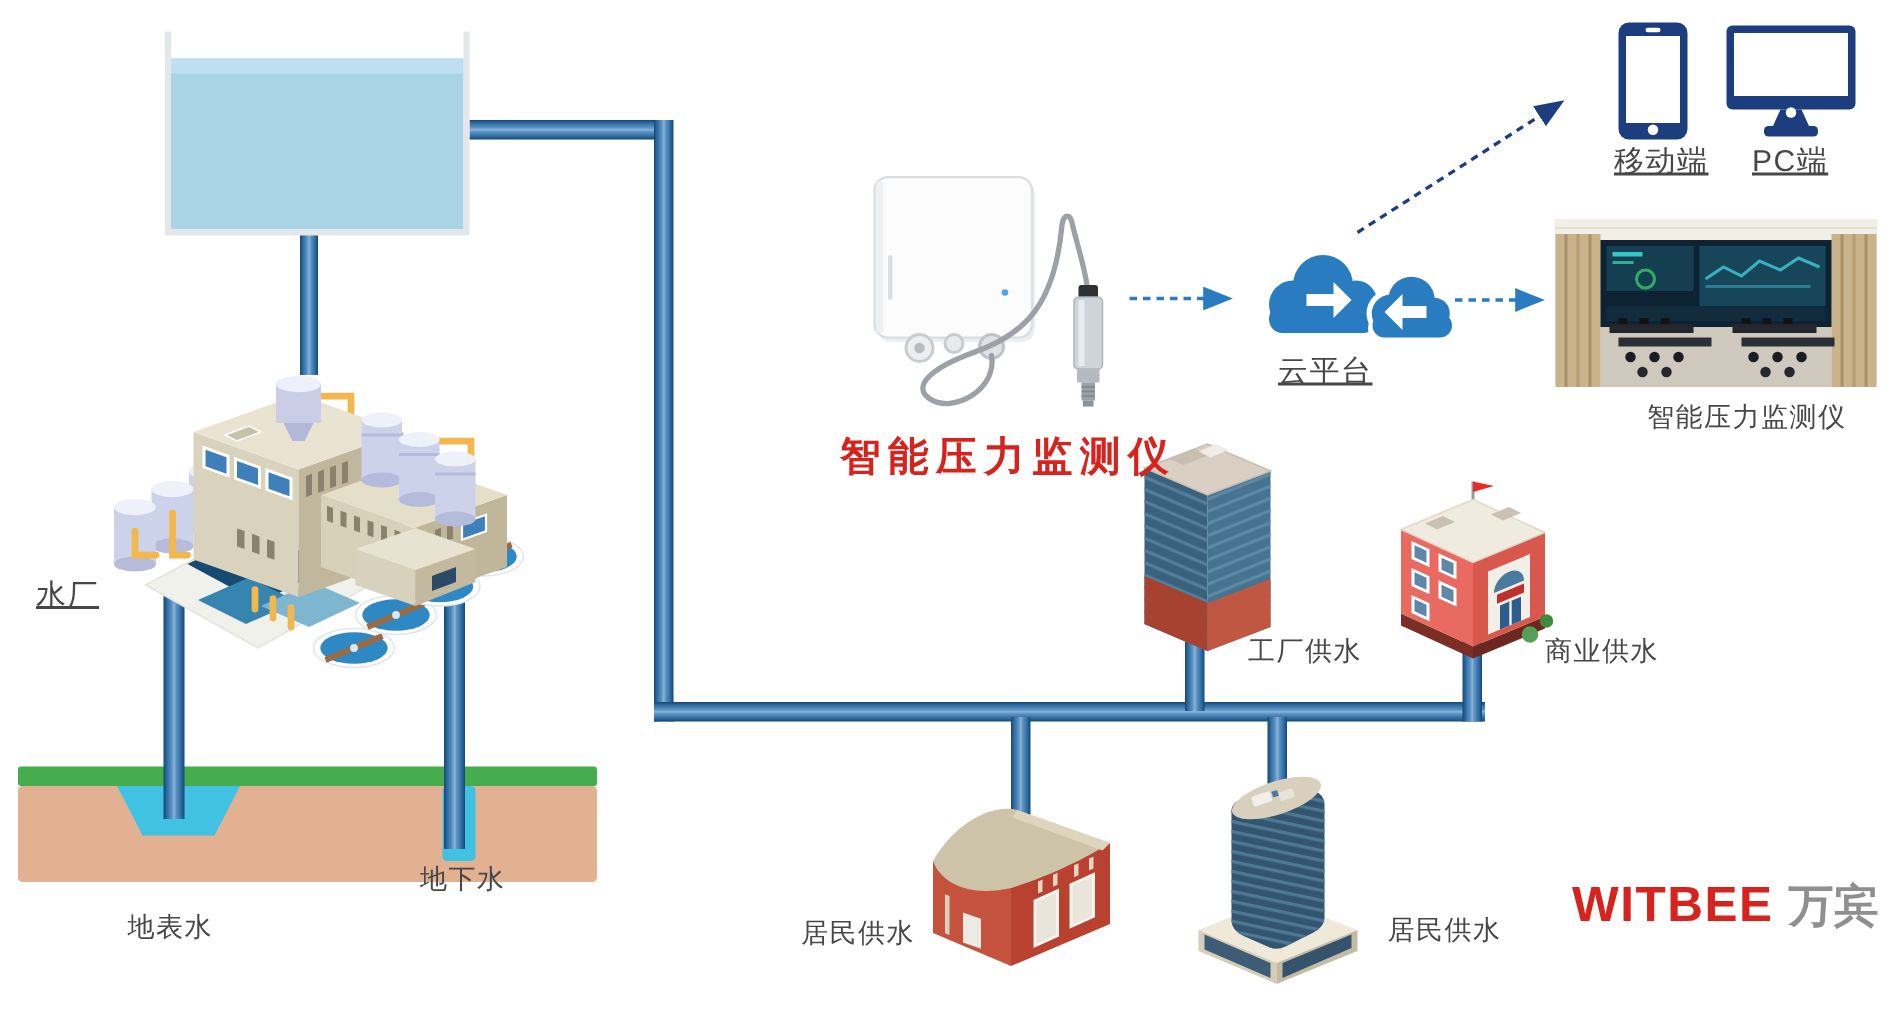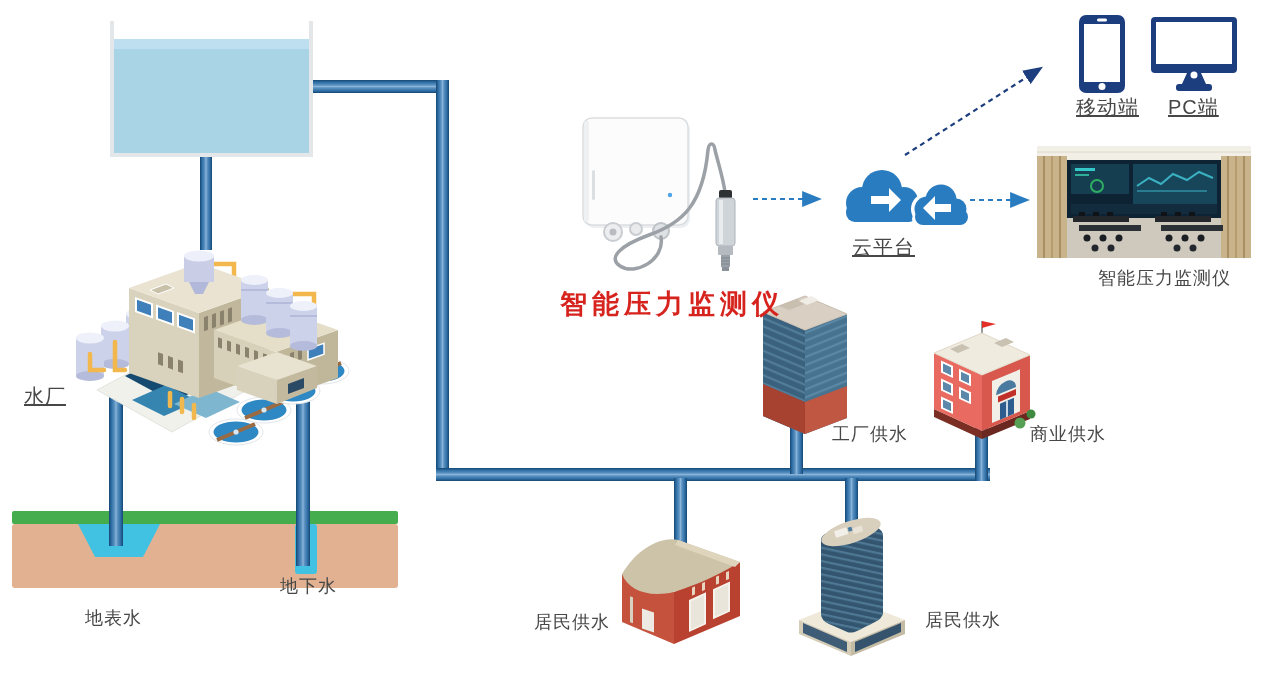--- a/index.html
+++ b/index.html
@@ -405,14 +405,17 @@
 <div class="lbl-red" style="left:560px;top:286px">智能压力监测仪</div>
 <div class="lbl sm" style="left:852px;top:234px">云平台</div>
 <div class="lbl sm" style="left:1076px;top:94px">移动端</div>
 <div class="lbl sm" style="left:1168px;top:94px">PC端</div>
 <div class="lbl" style="left:1098px;top:266px">智能压力监测仪</div>
 <div class="lbl" style="left:534px;top:610px">居民供水</div>
 <div class="lbl" style="left:832px;top:422px">工厂供水</div>
 <div class="lbl" style="left:1030px;top:422px">商业供水</div>
 <div class="lbl" style="left:925px;top:608px">居民供水</div>
 
-
+<div class="logo">
+  <span class="logo-en">WITBEE</span><span class="logo-cn">万宾</span>
 </div>
 
+</div>
+
 </body></html>

